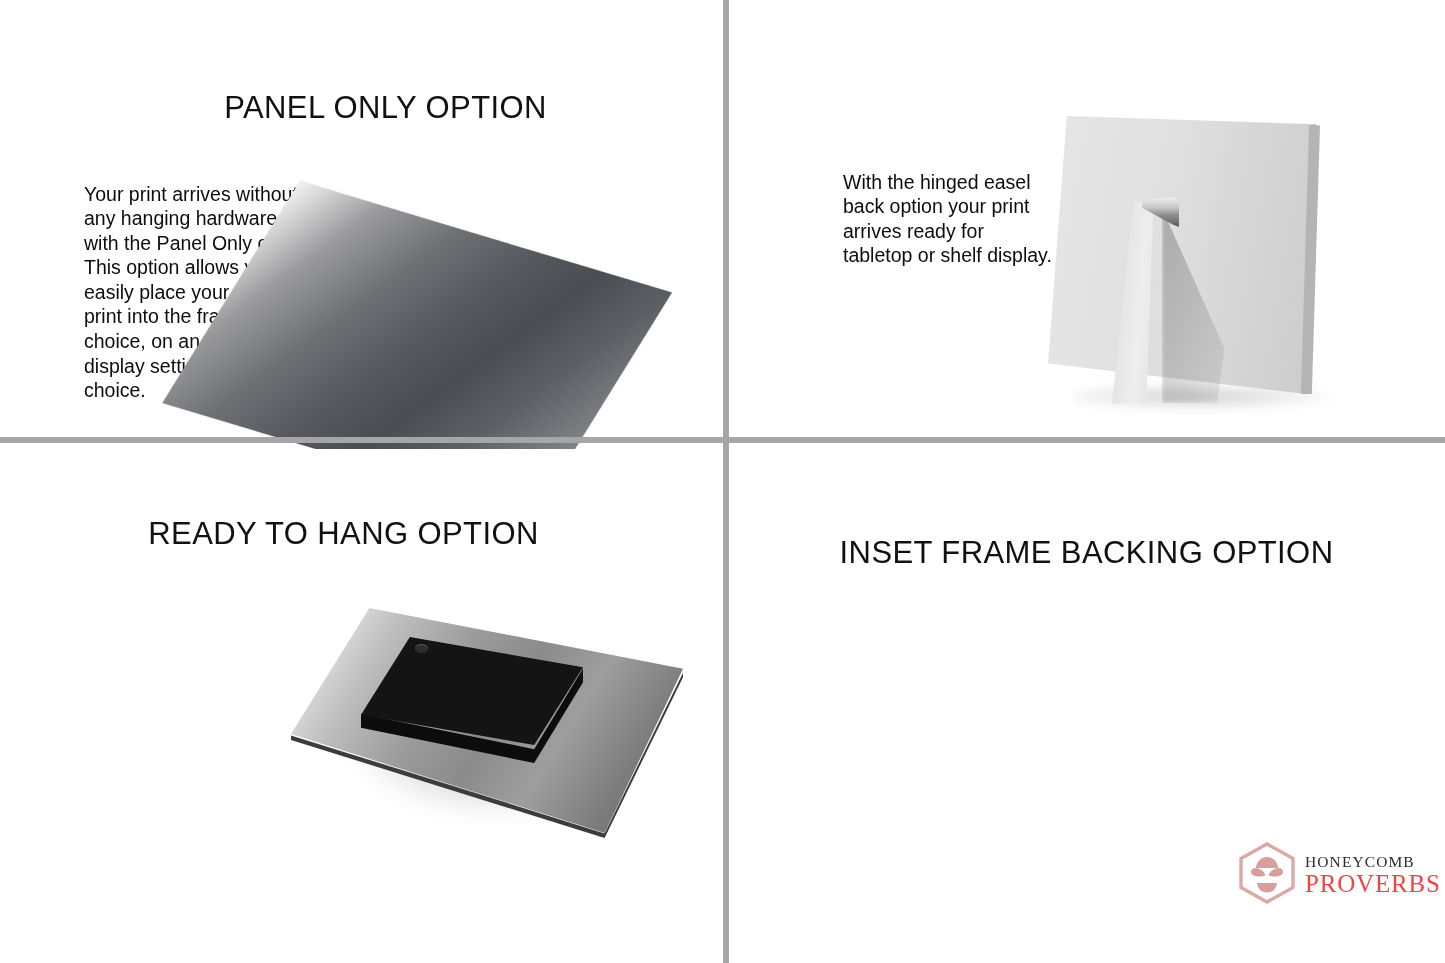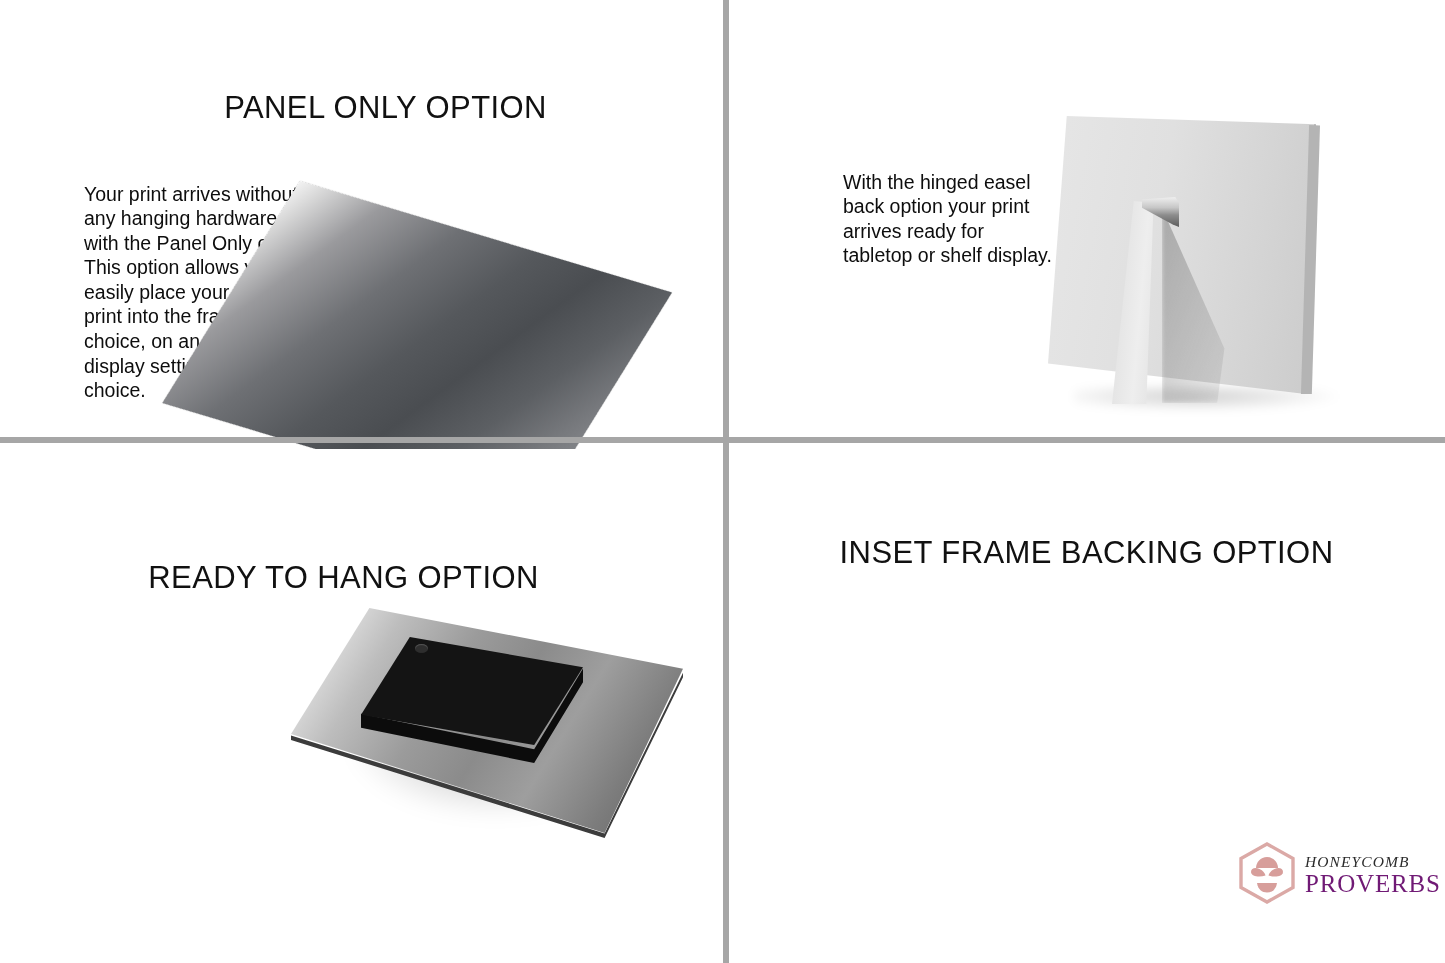--- a/index.html
+++ b/index.html
@@ -38,21 +38,21 @@
 
   
   .quadrant {
     position: absolute;
     width: 723px;
     height: 437px;
     overflow: hidden;
   }
   #quadrant-panel-only       { left: 0;    top: 12px; padding-left: 16px; }
   #quadrant-tabletop         { left: 729px; top: 0; }
-  #quadrant-ready-to-hang    { left: 0;    top: 468px; height: 452px; }
+  #quadrant-ready-to-hang    { left: 0;    top: 424px; height: 452px; }
   #quadrant-inset-frame      { left: 729px; top: 443px; height: 520px; }
 
   .panel-title {
     position: absolute;
     width: 100%;
     text-align: center;
     font-size: 31px;
     font-weight: 400;
     letter-spacing: 0.4px;
     color: #111;
@@ -236,27 +236,26 @@
     display: flex;
     flex-direction: column;
     justify-content: center;
     line-height: 1;
   }
   #brand-name-top {
     font-family: "Liberation Serif", serif;
     font-size: 15.5px;
     letter-spacing: 1.1px;
     color: #2b2b2b;
-    font-style: italic;
   }
   #brand-name-bottom {
     font-family: "Liberation Serif", serif;
     font-size: 25px;
     letter-spacing: 0.8px;
-    color: #701a75;
+    color: #ef4444;
     margin-top: 2px;
   }
 </style>
 </head>
 <body>
 
 <div id="divider-vertical"></div>
 <div id="divider-horizontal"></div>
 
 <section class="quadrant" id="quadrant-panel-only">

